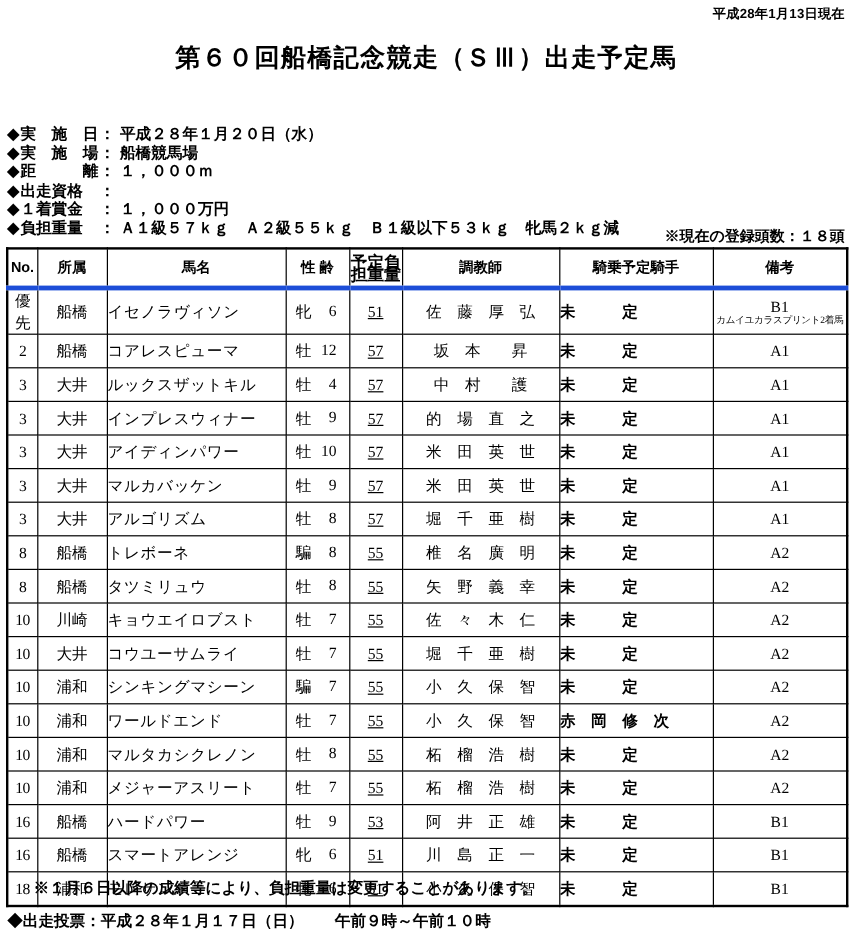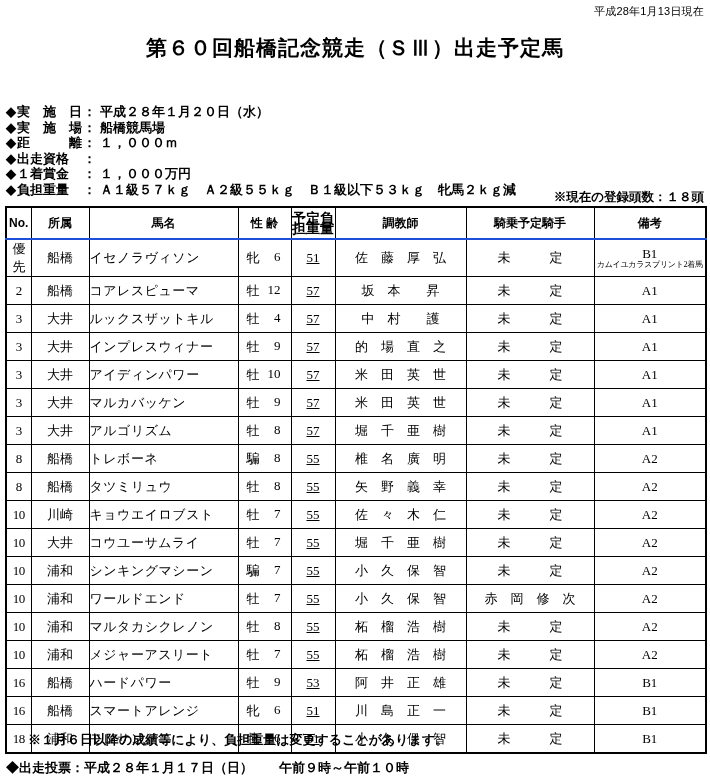--- a/index.html
+++ b/index.html
@@ -2,21 +2,21 @@
 <html><head>
 <meta charset="utf-8">
 <style>
   html, body { margin:0; padding:0; background:#fff; }
   .page {
     position:relative; width:710px; height:778px; background:#ffffff; color:#000;
     font-family:"Liberation Sans", sans-serif; overflow:hidden;
   }
   .date-note {
     position:absolute; top:4px; right:6px;
-    font-size:11px; font-weight:normal; letter-spacing:0.2px;
+    font-size:11px; font-weight:bold; letter-spacing:0.2px;
   }
   .doc-title {
     position:absolute; top:34px; left:0; width:100%;
     text-align:center; font-size:21px; font-weight:bold; letter-spacing:1px;
   }
   .info-list { position:absolute; top:88px; left:6px; font-size:13px; font-weight:bold; }
   .info-line { display:flex; align-items:baseline; height:15.6px; line-height:15.6px; white-space:nowrap; }
   .info-bullet { margin-right:1px; }
   .info-label { display:inline-block; width:66px;margin-top:16px; }
   .info-colon { margin-right:4px; }
@@ -25,37 +25,37 @@
     font-size:12.5px; font-weight:bold;
   }
   table.entries {
     position:absolute; top:206px; left:5px; width:700px;
     border-collapse:collapse; table-layout:fixed;
     border:2px solid #000;
   }
   .entries th, .entries td { border:1px solid #000; padding:0; overflow:hidden; }
   .entries thead th {
     height:30px; font-size:12px; font-weight:bold; text-align:center; vertical-align:middle;
-    border-bottom:2px solid #1d4ed8;
+    border-bottom:4px solid #1d4ed8;
   }
   .th-weight-line { font-size:14px; line-height:10.5px; font-weight:bold; }
   .entries td {
     height:27px; vertical-align:middle;
     font-family:"Liberation Serif", serif; font-size:13px;
   }
   .cell-no   { text-align:center; font-size:12px; letter-spacing:-0.5px; }
   .cell-aff  { text-align:center; }
   .cell-horse{
     font-family:"Liberation Sans", sans-serif; text-align:left;
     padding-left:5px; letter-spacing:0.5px; font-size:13px; white-space:nowrap;
   }
   .sexage-wrap { display:flex; justify-content:space-between; padding:0 10px 0 8px; }
   .cell-weight { text-align:center;text-decoration:underline; }
   .cell-trainer { text-align:center; white-space:nowrap; }
-  .cell-jockey  { text-align:center; white-space:nowrap; }
+  .cell-jockey  { text-align:left; white-space:nowrap;font-weight:bold; }
   .cell-remarks { text-align:center; font-size:12px; line-height:13px; }
   .remark-note  { font-size:8px; line-height:9px; letter-spacing:-0.3px; white-space:nowrap; }
   .foot-note {
     position:absolute; top:731px; left:28px;
     font-size:13px; font-weight:bold; white-space:nowrap;
   }
   .voting-line {
     position:absolute; top:759px; left:6px;
     font-size:13px; font-weight:bold; white-space:nowrap;
   }

